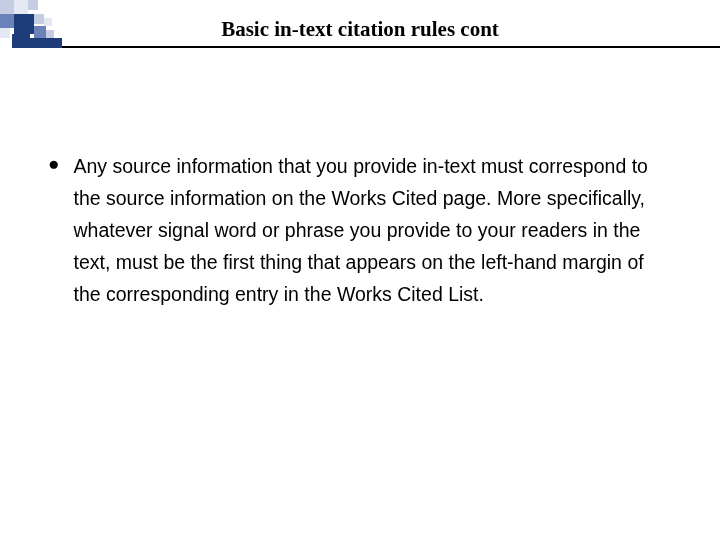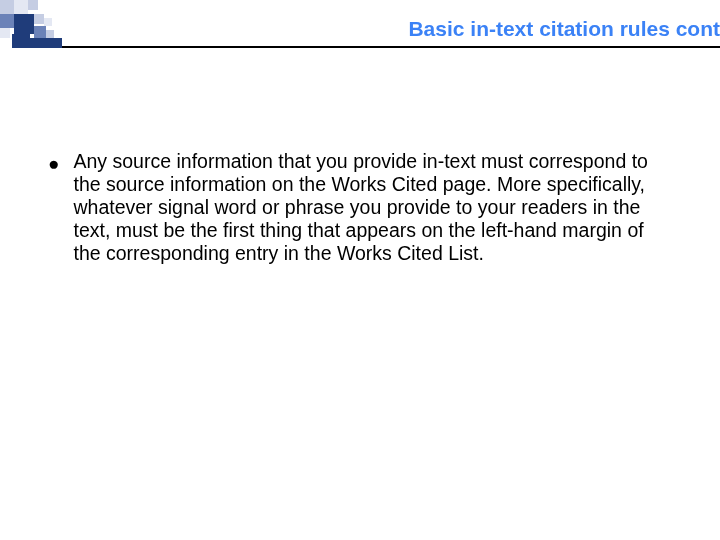--- a/index.html
+++ b/index.html
@@ -32,45 +32,46 @@
     right: 0;
     top: 46px;
     height: 2px;
     background: #000000;
   }
   .title {
     position: absolute;
     top: 17px;
     left: 0;
     right: 0;
-    text-align: right;
+    text-align: center;
     font-size: 21px;
     font-weight: bold;
-    color: #3b82f6;
+    color: #000000;
+    font-family: Liberation Serif, serif;
   }
   .content {
     position: absolute;
     top: 150px;
     left: 48px;
     right: 48px;
   }
   .bullet-row {
     display: flex;
     align-items: flex-start;
   }
   .bullet {
     font-size: 19px;
     line-height: 27px;
     color: #000000;
     margin-right: 14px;
     flex-shrink: 0;
   }
   .body-text {
     font-size: 19.5px;
-    line-height: 23px;
+    line-height: 32px;
     color: #000000;
   }
 </style>
 </head>
 <body>
 
 <div class="top-bar">
   <div class="corner-decoration">
     <div class="sq" style="left:0;top:0;width:14px;height:14px;background:#c5cde3"></div>
     <div class="sq" style="left:14px;top:0;width:14px;height:14px;background:#e4e8f3"></div>

